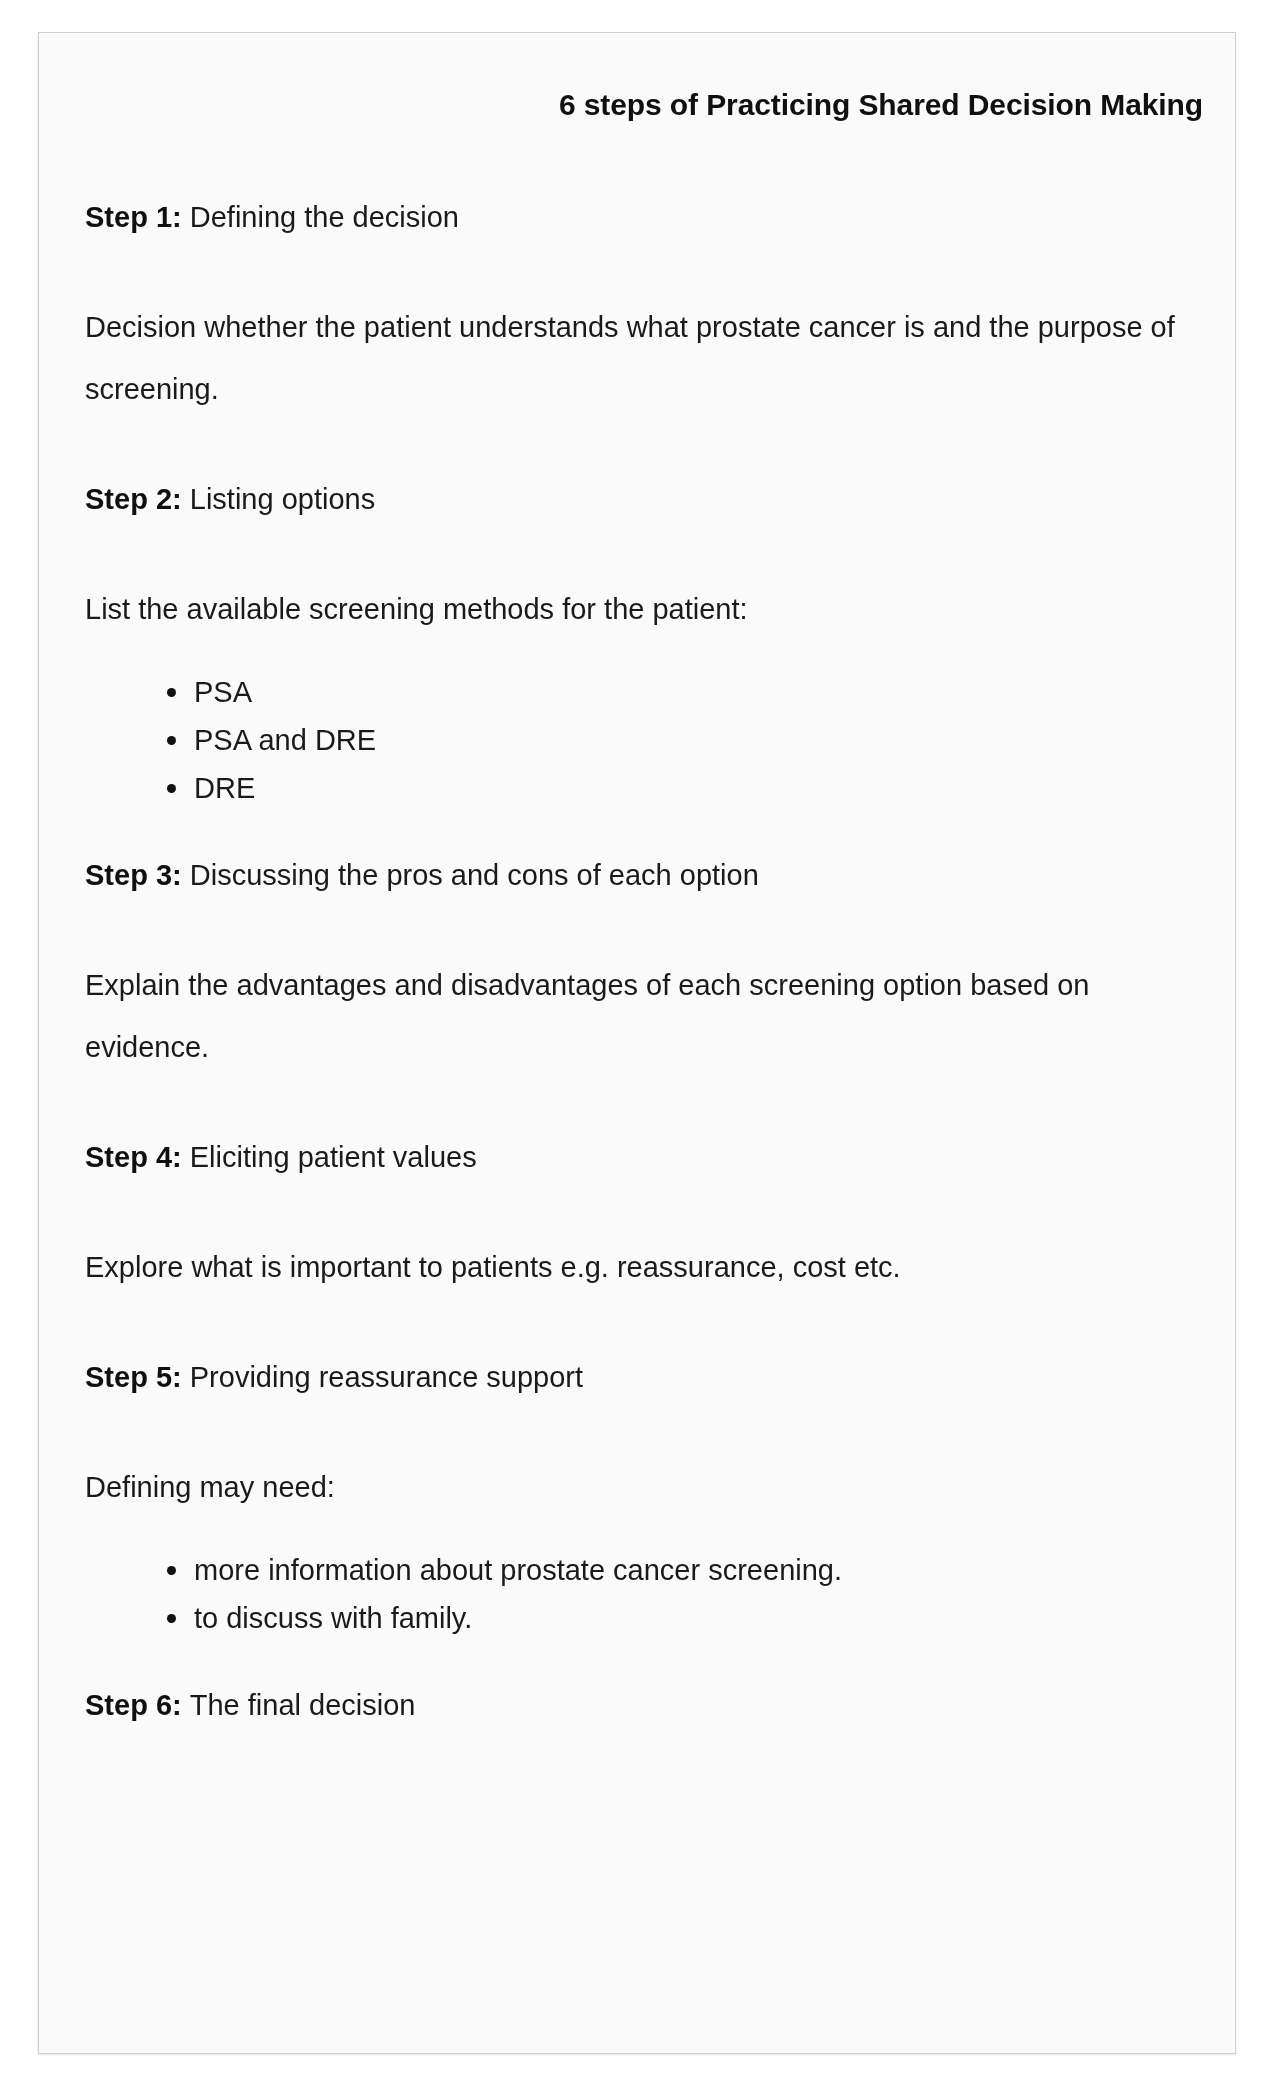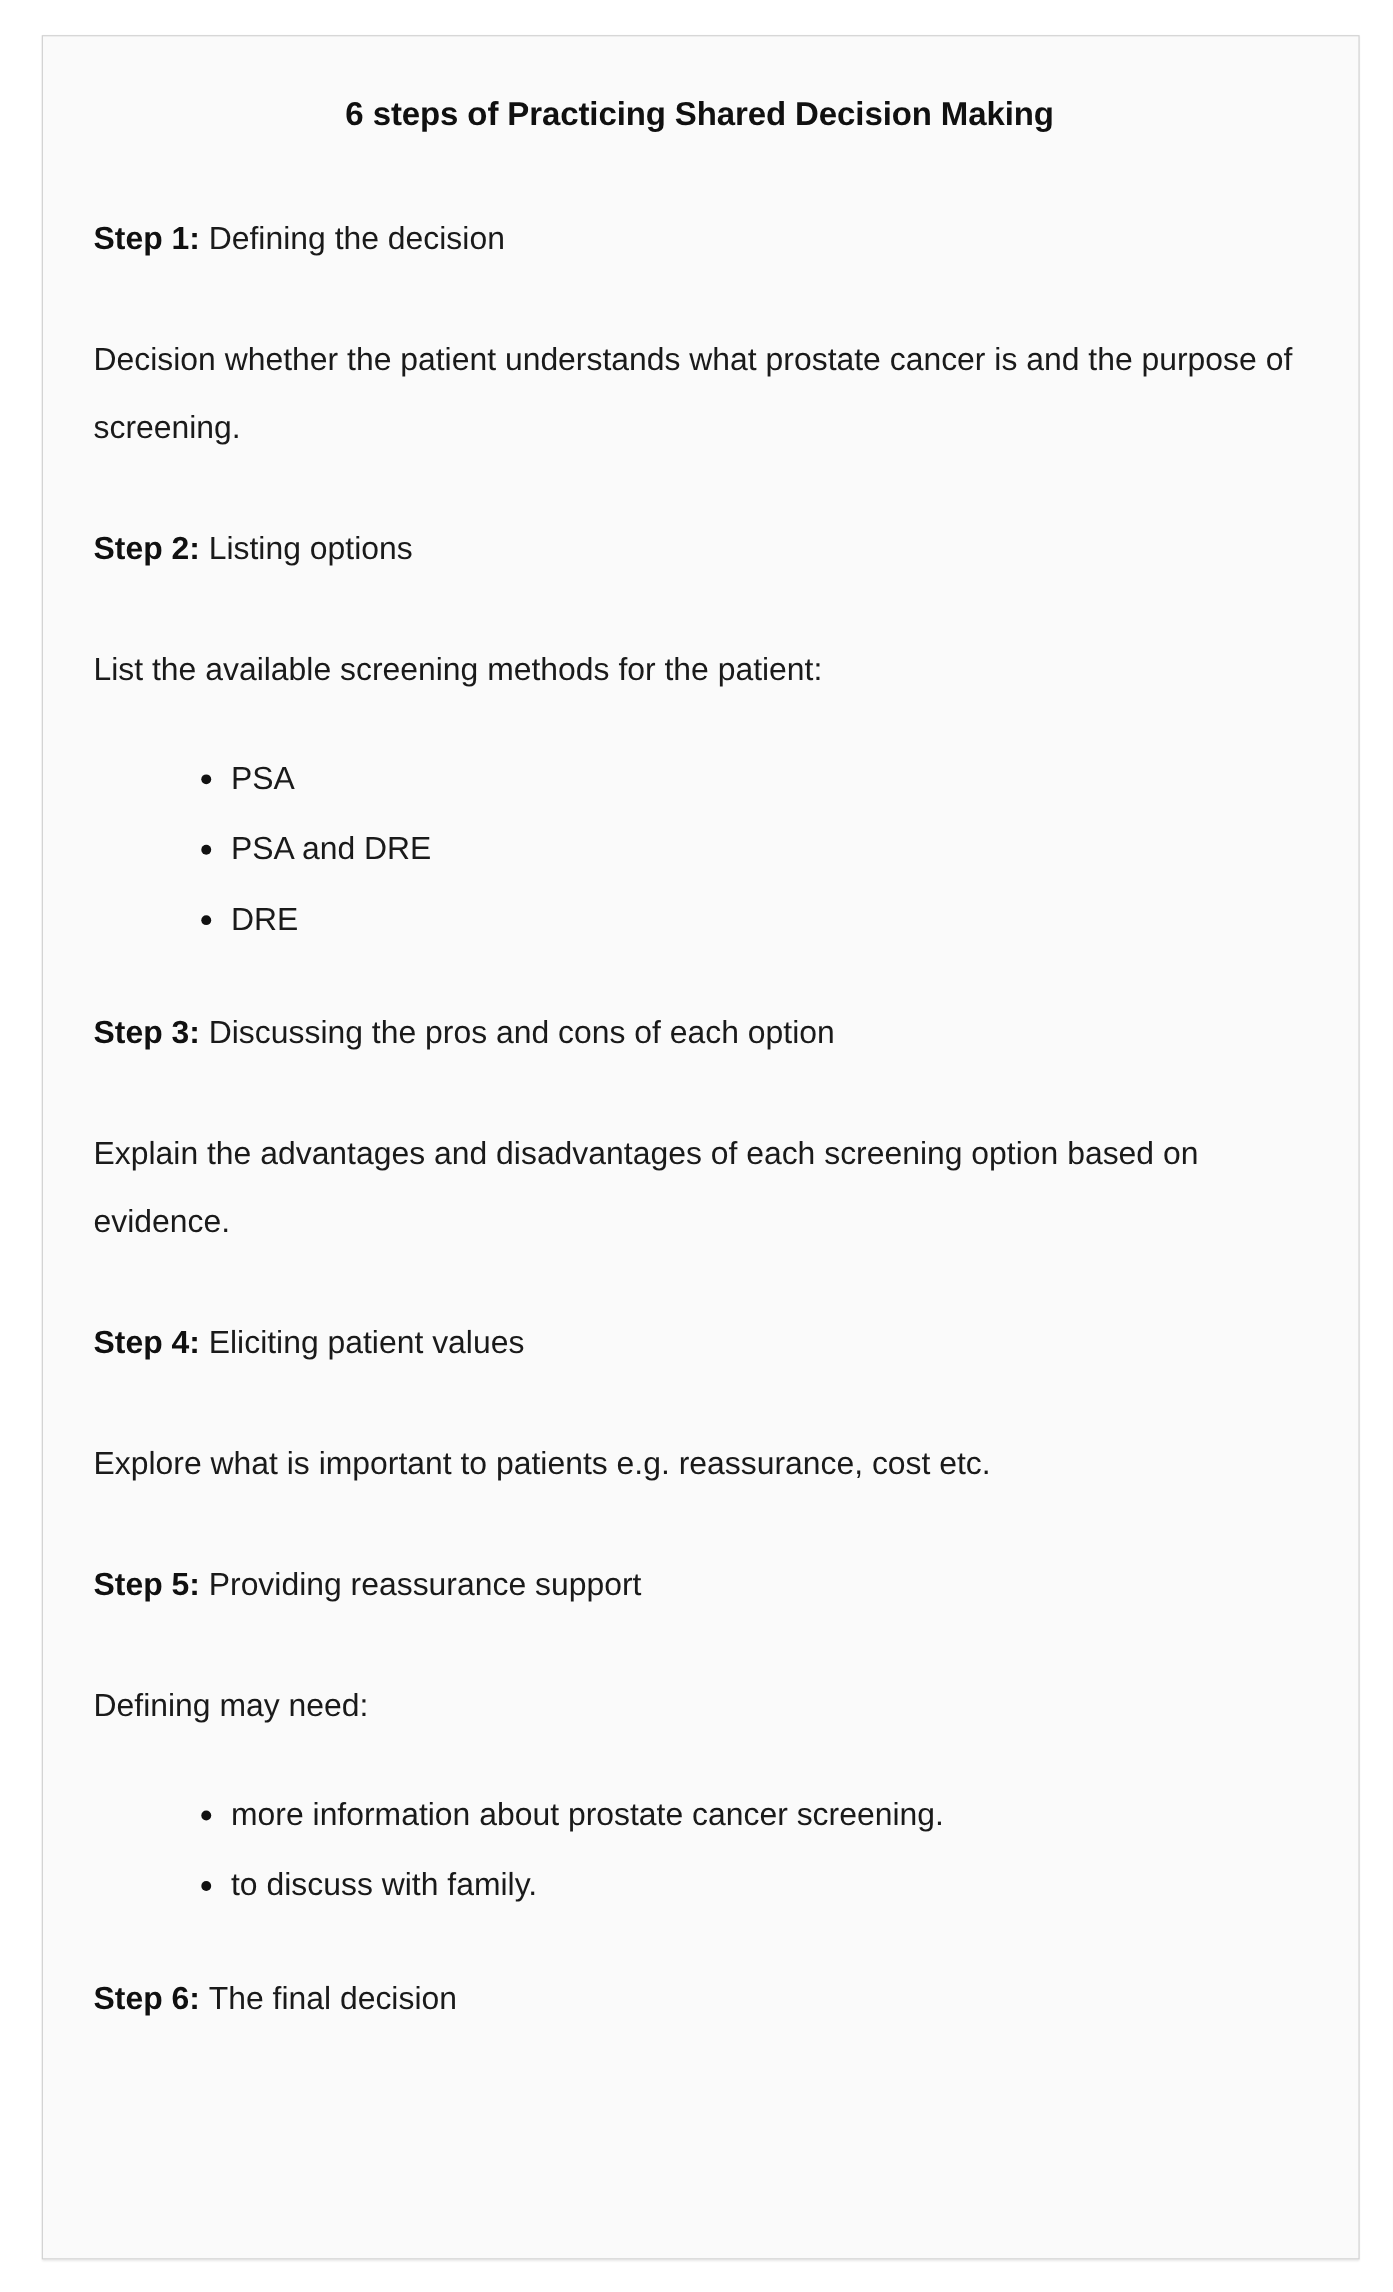--- a/index.html
+++ b/index.html
@@ -30,21 +30,21 @@
 
   #card-inner {
     padding: 42px 32px 40px 30px;
     box-sizing: border-box;
   }
 
   .doc-title {
     font-size: 30px;
     font-weight: 700;
     color: #101010;
-    text-align: center;
+    text-align: right;
     line-height: 1.3;
     margin: 10px 0 0 0;
     letter-spacing: -0.1px;
   }
 
   .para {
     font-size: 29px;
     line-height: 62px;
     color: #1a1a1a;
     margin: 16px;
@@ -65,21 +65,21 @@
     list-style: none;
     margin: 0;
     padding: 0;
   }
   ul.bullets li {
     position: relative;
     font-size: 29px;
     line-height: 48px;
     color: #1a1a1a;
     padding-left: 125px;
-    margin: 16px;
+    margin: 0;
   }
   ul.bullets li .dot {
     position: absolute;
     left: 98px;
     top: 20px;
     width: 9px;
     height: 9px;
     border-radius: 50%;
     background: #111111;
   }

